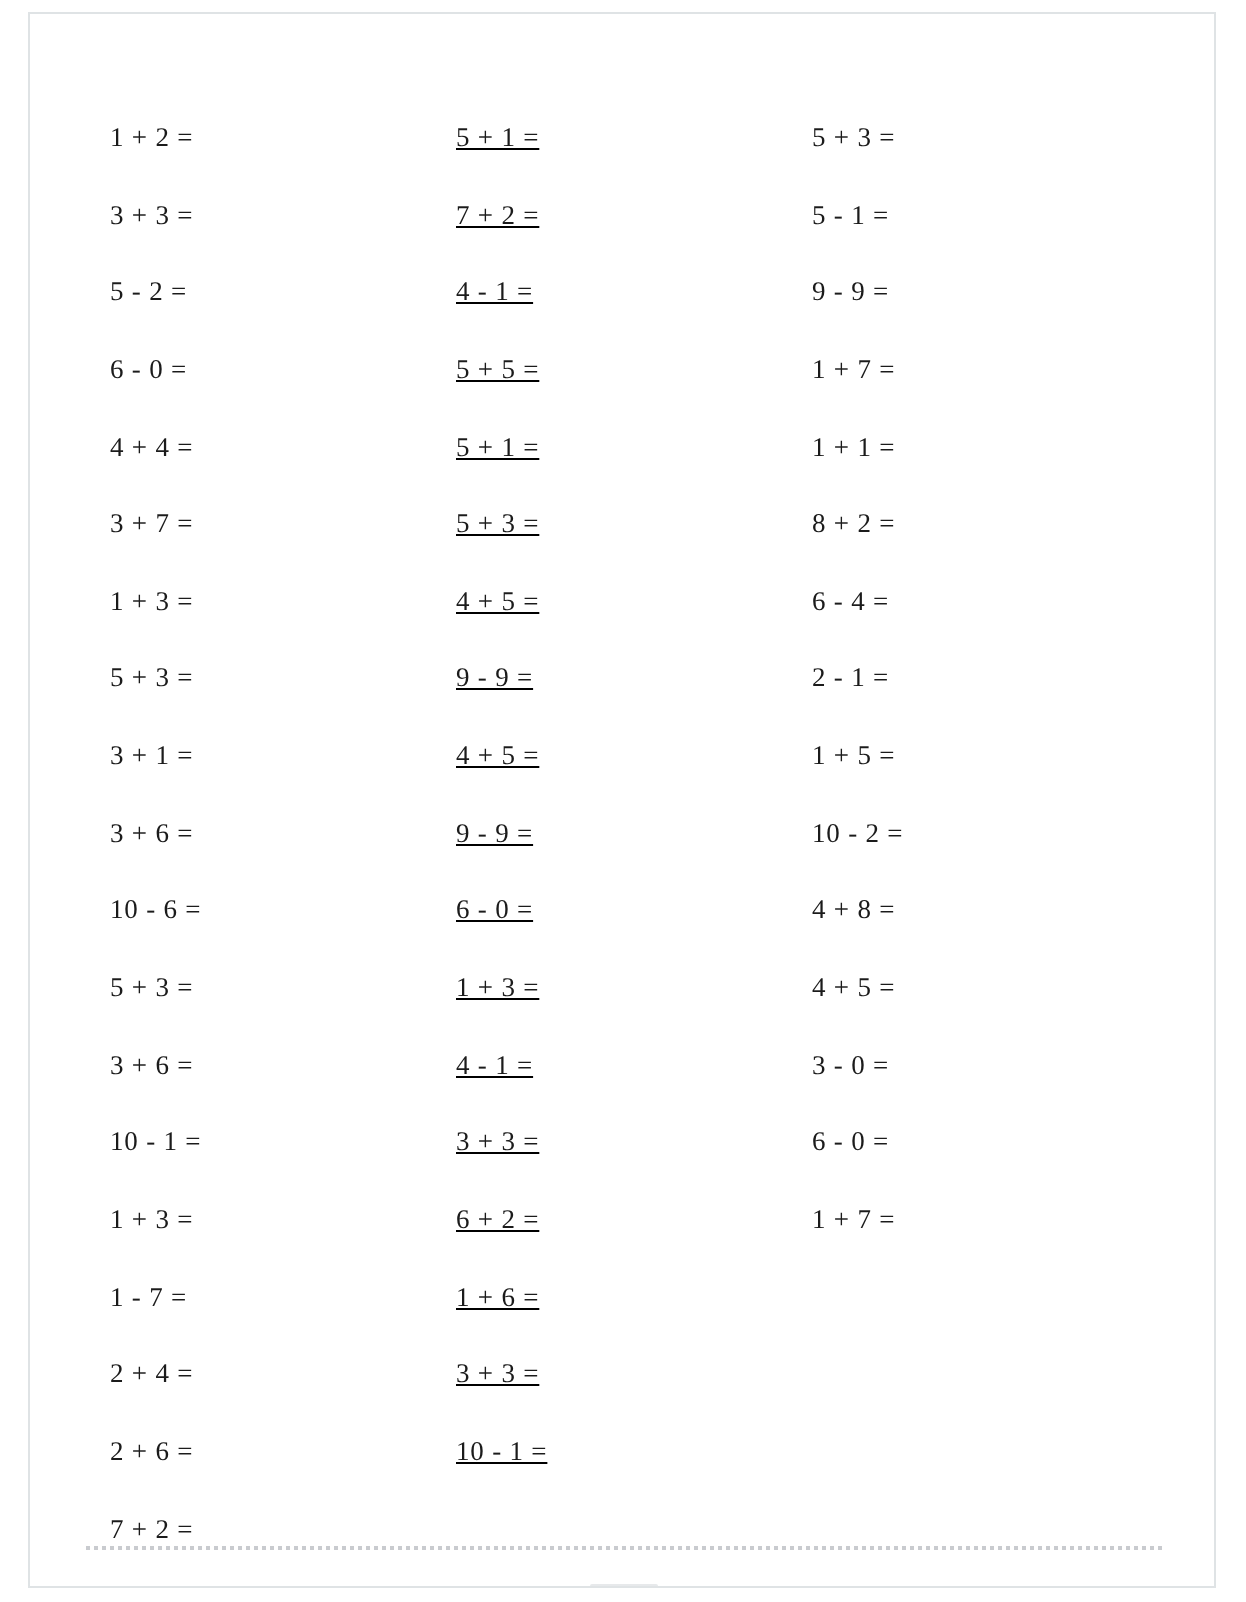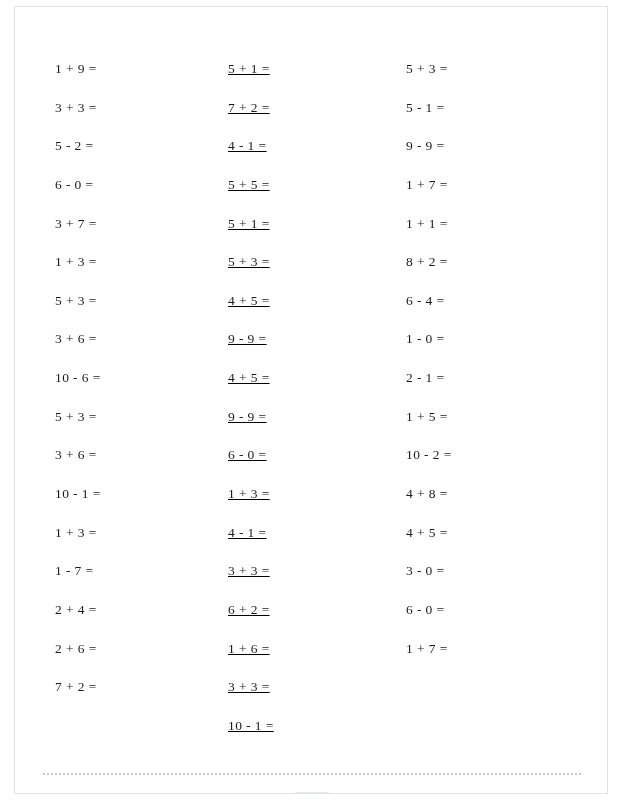--- a/index.html
+++ b/index.html
@@ -72,27 +72,29 @@
     border-radius: 1px;
   }
 </style>
 </head>
 <body>
 
 <div id="page">
   <div id="worksheet">
 
     <div class="col col-0">
-        <div class="problem-row">1 + 9 =</div>
+        <div class="problem-row">1 + 2 =</div>
         <div class="problem-row">3 + 3 =</div>
         <div class="problem-row">5 - 2 =</div>
         <div class="problem-row">6 - 0 =</div>
+        <div class="problem-row">4 + 4 =</div>
         <div class="problem-row">3 + 7 =</div>
         <div class="problem-row">1 + 3 =</div>
         <div class="problem-row">5 + 3 =</div>
+        <div class="problem-row">3 + 1 =</div>
         <div class="problem-row">3 + 6 =</div>
         <div class="problem-row">10 - 6 =</div>
         <div class="problem-row">5 + 3 =</div>
         <div class="problem-row">3 + 6 =</div>
         <div class="problem-row">10 - 1 =</div>
         <div class="problem-row">1 + 3 =</div>
         <div class="problem-row">1 - 7 =</div>
         <div class="problem-row">2 + 4 =</div>
         <div class="problem-row">2 + 6 =</div>
         <div class="problem-row">7 + 2 =</div>
@@ -118,21 +120,20 @@
         <div class="problem-row">10 - 1 =</div>
       </div>
     <div class="col col-2">
         <div class="problem-row">5 + 3 =</div>
         <div class="problem-row">5 - 1 =</div>
         <div class="problem-row">9 - 9 =</div>
         <div class="problem-row">1 + 7 =</div>
         <div class="problem-row">1 + 1 =</div>
         <div class="problem-row">8 + 2 =</div>
         <div class="problem-row">6 - 4 =</div>
-        <div class="problem-row">1 - 0 =</div>
         <div class="problem-row">2 - 1 =</div>
         <div class="problem-row">1 + 5 =</div>
         <div class="problem-row">10 - 2 =</div>
         <div class="problem-row">4 + 8 =</div>
         <div class="problem-row">4 + 5 =</div>
         <div class="problem-row">3 - 0 =</div>
         <div class="problem-row">6 - 0 =</div>
         <div class="problem-row">1 + 7 =</div>
       </div>
 

